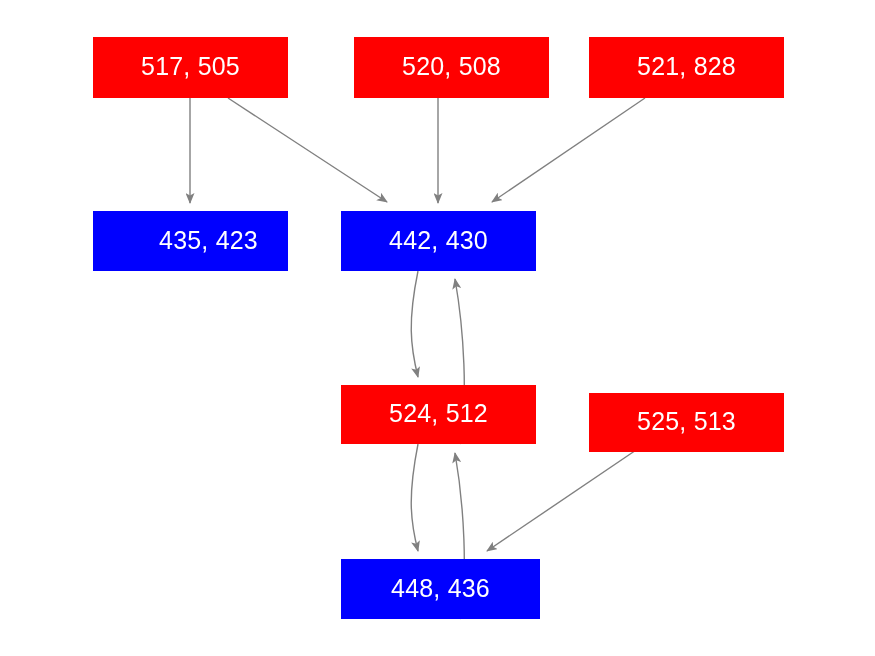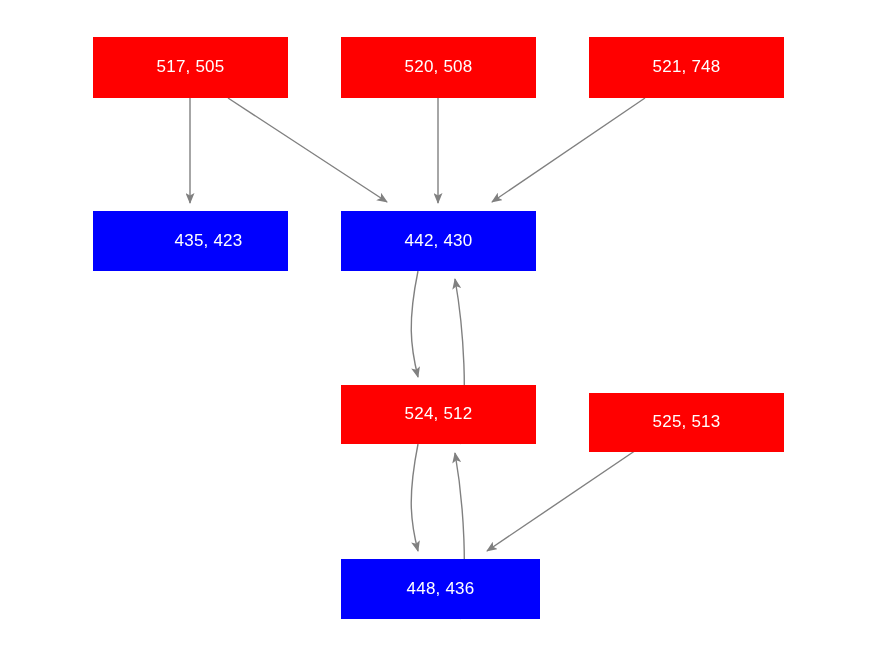--- a/index.html
+++ b/index.html
@@ -27,21 +27,21 @@
     pointer-events: none;
   }
   .node {
     position: absolute;
     box-sizing: border-box;
     display: flex;
     align-items: center;
     justify-content: center;
     color: #ffffff;
     font-family: "Liberation Sans", sans-serif;
-    font-size: 17px;
+    font-size: 25px;
     font-weight: 400;
     letter-spacing: 0.2px;
     line-height: 1;
     white-space: nowrap;
     user-select: none;
   }
   .node-label {
     display: block;
     transform: translateY(-1px);
   }
@@ -77,26 +77,26 @@
       <path d="M 460,619 C 468,575 464,505 455,453" marker-end="url(#arrowhead)"></path>
 
       <path d="M 645,444 L 487,551" marker-end="url(#arrowhead)"></path>
     </g>
   </svg>
 
   <div class="node" style="left:93px; top:37px; width:195px; height:61px; background:#ff0000;">
     <span class="node-label">517, 505</span>
   </div>
 
-  <div class="node" style="left:341px; top:37px; width:195px; height:61px; background:#ff0000;">
+  <div class="node" style="left:354px; top:37px; width:195px; height:61px; background:#ff0000;">
     <span class="node-label">520, 508</span>
   </div>
 
   <div class="node" style="left:589px; top:37px; width:195px; height:61px; background:#ff0000;">
-    <span class="node-label">521, 748</span>
+    <span class="node-label">521, 828</span>
   </div>
 
   <div class="node" style="left:93px; top:211px; width:195px; height:60px; background:#0000ff;padding-left:36px;">
     <span class="node-label">435, 423</span>
   </div>
 
   <div class="node" style="left:341px; top:211px; width:195px; height:60px; background:#0000ff;">
     <span class="node-label">442, 430</span>
   </div>
 

